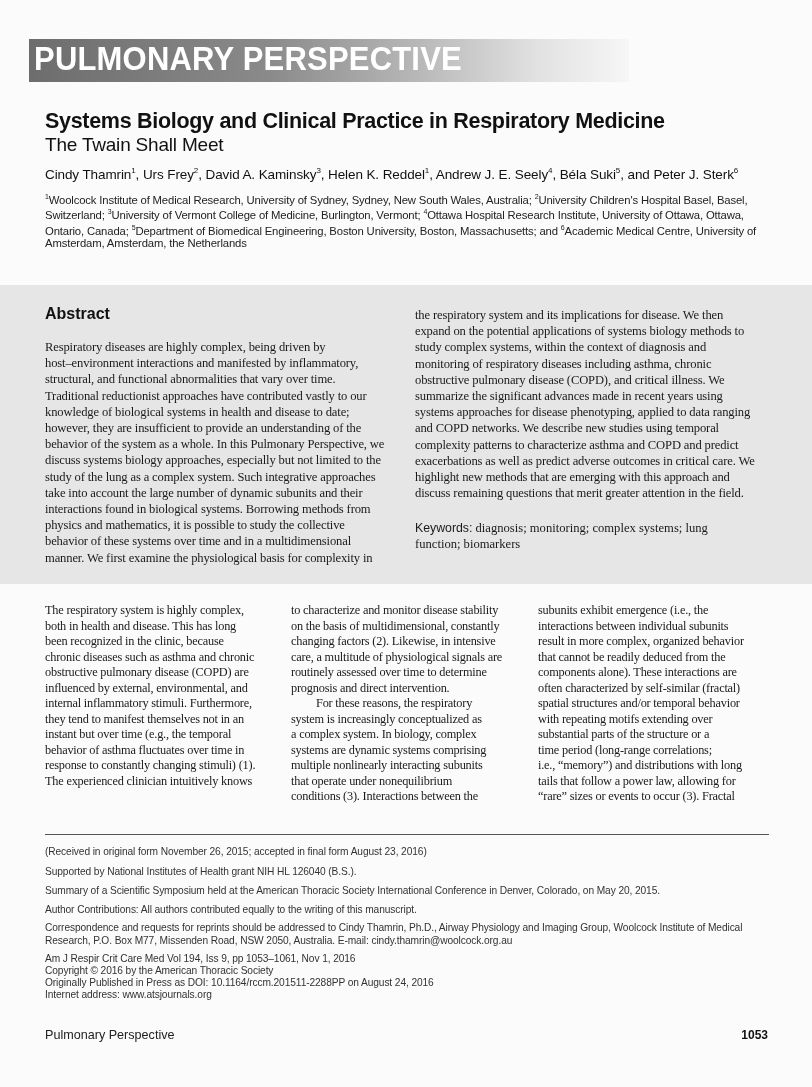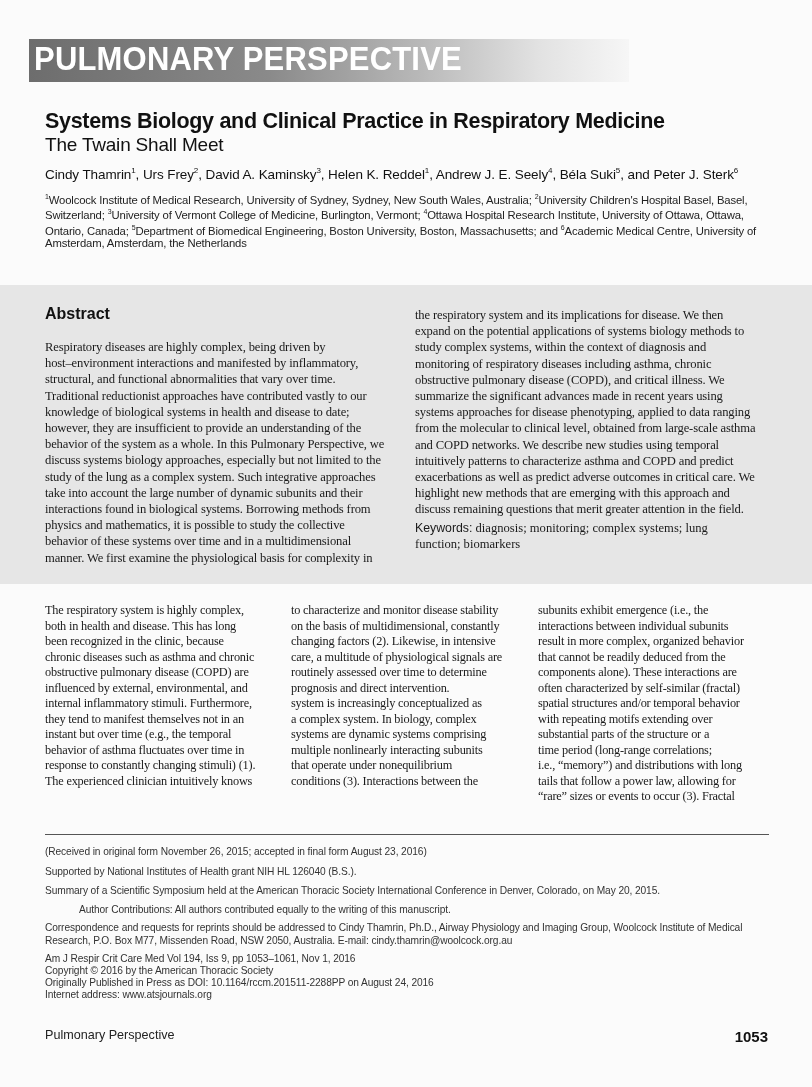--- a/index.html
+++ b/index.html
@@ -77,21 +77,21 @@
   }
   .note { position: absolute; left: 0; white-space: nowrap; line-height: 12.5px; }
   .note.wrap { white-space: normal; width: 730px; }
   .pub { line-height: 11.5px; text-align: center; }
   .footer-left {
     position: absolute; left: 45px; top: 1028px;
     font-family: "Liberation Sans", sans-serif; font-size: 12.6px; color: #222;
   }
   .footer-right {
     position: absolute; right: 44px; top: 1028px;
-    font-family: "Liberation Sans", sans-serif; font-size: 15px; font-weight: bold; color: #111;
+    font-family: "Liberation Sans", sans-serif; font-size: 12px; font-weight: bold; color: #111;
   }
 </style>
 </head>
 <body>
 
 <div class="banner"></div>
 <div class="banner-text">PULMONARY PERSPECTIVE</div>
 
 <div class="title">Systems Biology and Clinical Practice in Respiratory Medicine</div>
 <div class="subtitle">The Twain Shall Meet</div>
@@ -125,23 +125,22 @@
 </div>
 
 <div class="abs-col abs-right">
   <span class="line">the respiratory system and its implications for disease. We then</span>
   <span class="line">expand on the potential applications of systems biology methods to</span>
   <span class="line">study complex systems, within the context of diagnosis and</span>
   <span class="line">monitoring of respiratory diseases including asthma, chronic</span>
   <span class="line">obstructive pulmonary disease (COPD), and critical illness. We</span>
   <span class="line">summarize the significant advances made in recent years using</span>
   <span class="line">systems approaches for disease phenotyping, applied to data ranging</span>
-  <span class="line">from the molecular to clinical level, obtained from large-scale asthma</span>
   <span class="line">and COPD networks. We describe new studies using temporal</span>
-  <span class="line">intuitively patterns to characterize asthma and COPD and predict</span>
+  <span class="line">complexity patterns to characterize asthma and COPD and predict</span>
   <span class="line">exacerbations as well as predict adverse outcomes in critical care. We</span>
   <span class="line">highlight new methods that are emerging with this approach and</span>
   <span class="line">discuss remaining questions that merit greater attention in the field.</span>
 </div>
 
 <div class="keywords">
   <span class="kw-label">Keywords:</span><span> diagnosis; monitoring; complex systems; lung</span><br>
   <span>function; biomarkers</span>
 </div>
 
@@ -160,20 +159,21 @@
   <span class="line">The experienced clinician intuitively knows</span>
 </div>
 
 <div class="body-col col2">
   <span class="line">to characterize and monitor disease stability</span>
   <span class="line">on the basis of multidimensional, constantly</span>
   <span class="line">changing factors (2). Likewise, in intensive</span>
   <span class="line">care, a multitude of physiological signals are</span>
   <span class="line">routinely assessed over time to determine</span>
   <span class="line">prognosis and direct intervention.</span>
+  <span class="line indent">For these reasons, the respiratory</span>
   <span class="line">system is increasingly conceptualized as</span>
   <span class="line">a complex system. In biology, complex</span>
   <span class="line">systems are dynamic systems comprising</span>
   <span class="line">multiple nonlinearly interacting subunits</span>
   <span class="line">that operate under nonequilibrium</span>
   <span class="line">conditions (3). Interactions between the</span>
 </div>
 
 <div class="body-col col3">
   <span class="line">subunits exhibit emergence (i.e., the</span>
@@ -190,21 +190,21 @@
   <span class="line">tails that follow a power law, allowing for</span>
   <span class="line">“rare” sizes or events to occur (3). Fractal</span>
 </div>
 
 <div class="rule"></div>
 
 <div class="notes" style="top:0;">
   <div class="note" style="top:846px;">(Received in original form November 26, 2015; accepted in final form August 23, 2016)</div>
   <div class="note" style="top:866px;">Supported by National Institutes of Health grant NIH HL 126040 (B.S.).</div>
   <div class="note" style="top:885px;">Summary of a Scientific Symposium held at the American Thoracic Society International Conference in Denver, Colorado, on May 20, 2015.</div>
-  <div class="note" style="top:904px;margin-left:34px;">Author Contributions: All authors contributed equally to the writing of this manuscript.</div>
+  <div class="note" style="top:904px;">Author Contributions: All authors contributed equally to the writing of this manuscript.</div>
   <div class="note wrap" style="top:922px;">Correspondence and requests for reprints should be addressed to Cindy Thamrin, Ph.D., Airway Physiology and Imaging Group, Woolcock Institute of Medical Research, P.O. Box M77, Missenden Road, NSW 2050, Australia. E-mail: cindy.thamrin@woolcock.org.au</div>
   <div class="note pub" style="top:953px;">Am J Respir Crit Care Med Vol 194, Iss 9, pp 1053–1061, Nov 1, 2016</div>
   <div class="note pub" style="top:965px;">Copyright © 2016 by the American Thoracic Society</div>
   <div class="note pub" style="top:977px;">Originally Published in Press as DOI: 10.1164/rccm.201511-2288PP on August 24, 2016</div>
   <div class="note pub" style="top:989px;">Internet address: www.atsjournals.org</div>
 </div>
 
 <div class="footer-left">Pulmonary Perspective</div>
 <div class="footer-right">1053</div>
 

